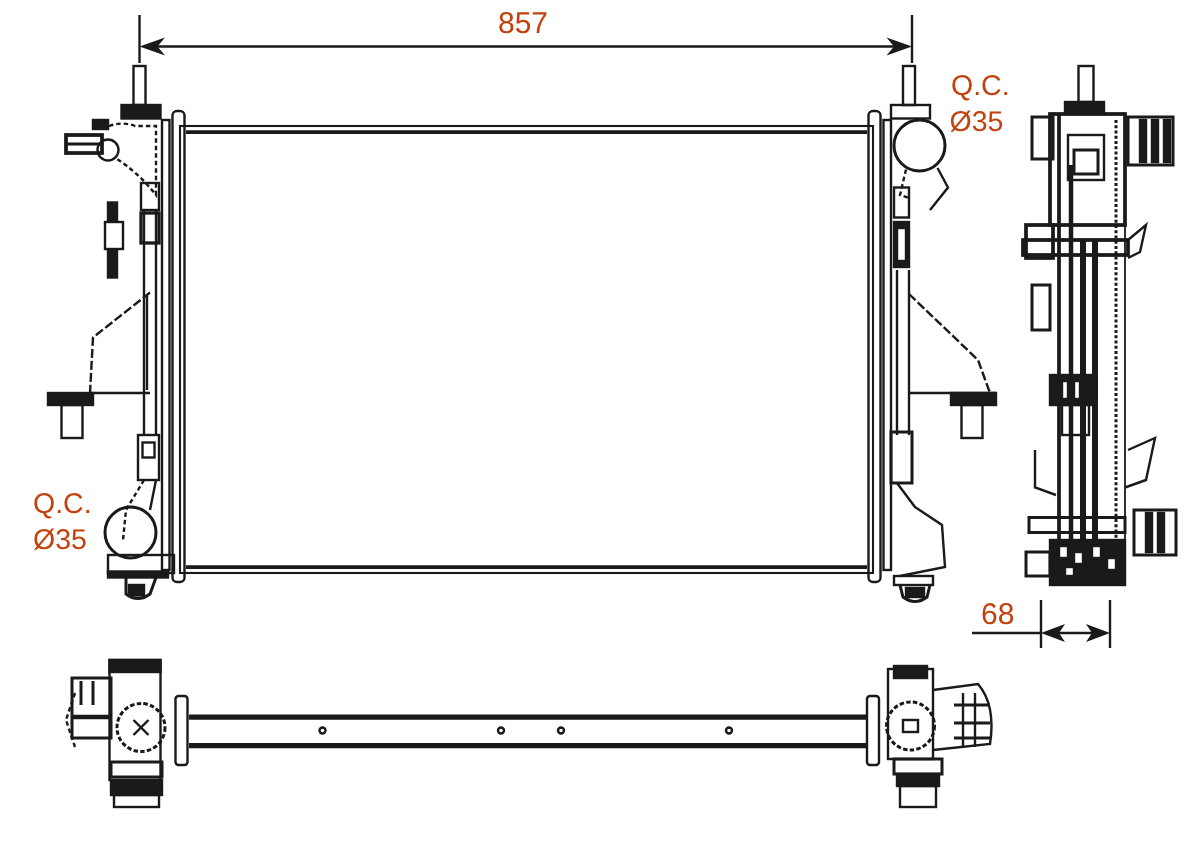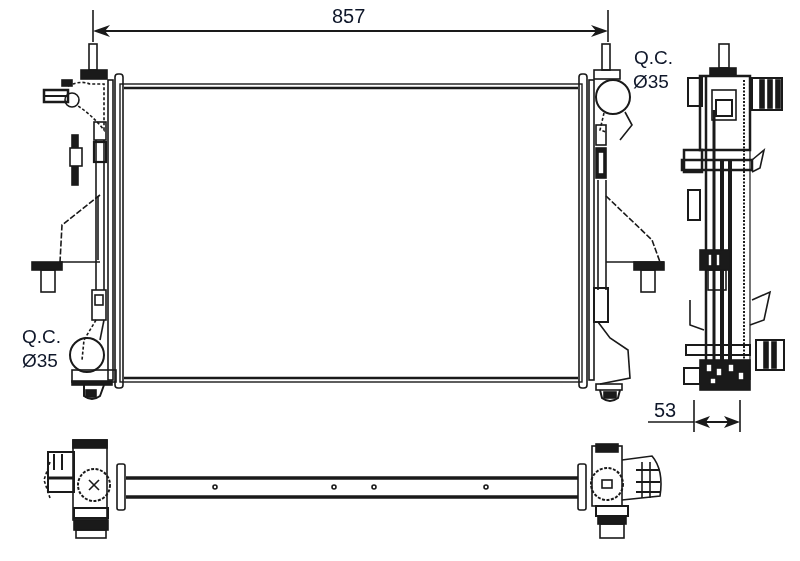--- a/index.html
+++ b/index.html
@@ -1,18 +1,18 @@
 <!DOCTYPE html>
 <html><head>
 <meta charset="utf-8">
 <style>
   html, body { margin: 0; padding: 0; background: #ffffff; }
   body { width: 800px; height: 561px; position: relative; overflow: hidden; font-family: "Liberation Sans", sans-serif; }
   svg { position: absolute; left: 0; top: 0; }
-  .lbl { position: absolute; font-family: "Liberation Sans", sans-serif; color: #0f172a; font-size: 19px; line-height: 21px; }
+  .lbl { position: absolute; font-family: "Liberation Sans", sans-serif; color: #c2410c; font-size: 19px; line-height: 21px; }
   .dim { font-size: 20px; }
 </style>
 </head>
 <body>
 
 <svg width="800" height="561" viewBox="0 0 800 561" fill="none" stroke="#1a1a1a" stroke-width="1.6">
 
   <g>
     <line x1="93" y1="10" x2="93" y2="42"></line>
     <line x1="608" y1="10" x2="608" y2="42"></line>
@@ -183,13 +183,13 @@
     <rect x="598" y="516" width="28" height="8" fill="#1a1a1a"></rect>
     <rect x="600" y="524" width="24" height="14"></rect>
   </g>
 </svg>
 
 <div class="lbl dim" style="left:332px; top:6px;">857</div>
 <div class="lbl" style="left:634px; top:47px;">Q.C.</div>
 <div class="lbl" style="left:633px; top:71px;">Ø35</div>
 <div class="lbl" style="left:22px; top:326px;">Q.C.</div>
 <div class="lbl" style="left:22px; top:350px;">Ø35</div>
-<div class="lbl dim" style="left:654px; top:400px;">53</div>
+<div class="lbl dim" style="left:654px; top:400px;">68</div>
 
 </body></html>

